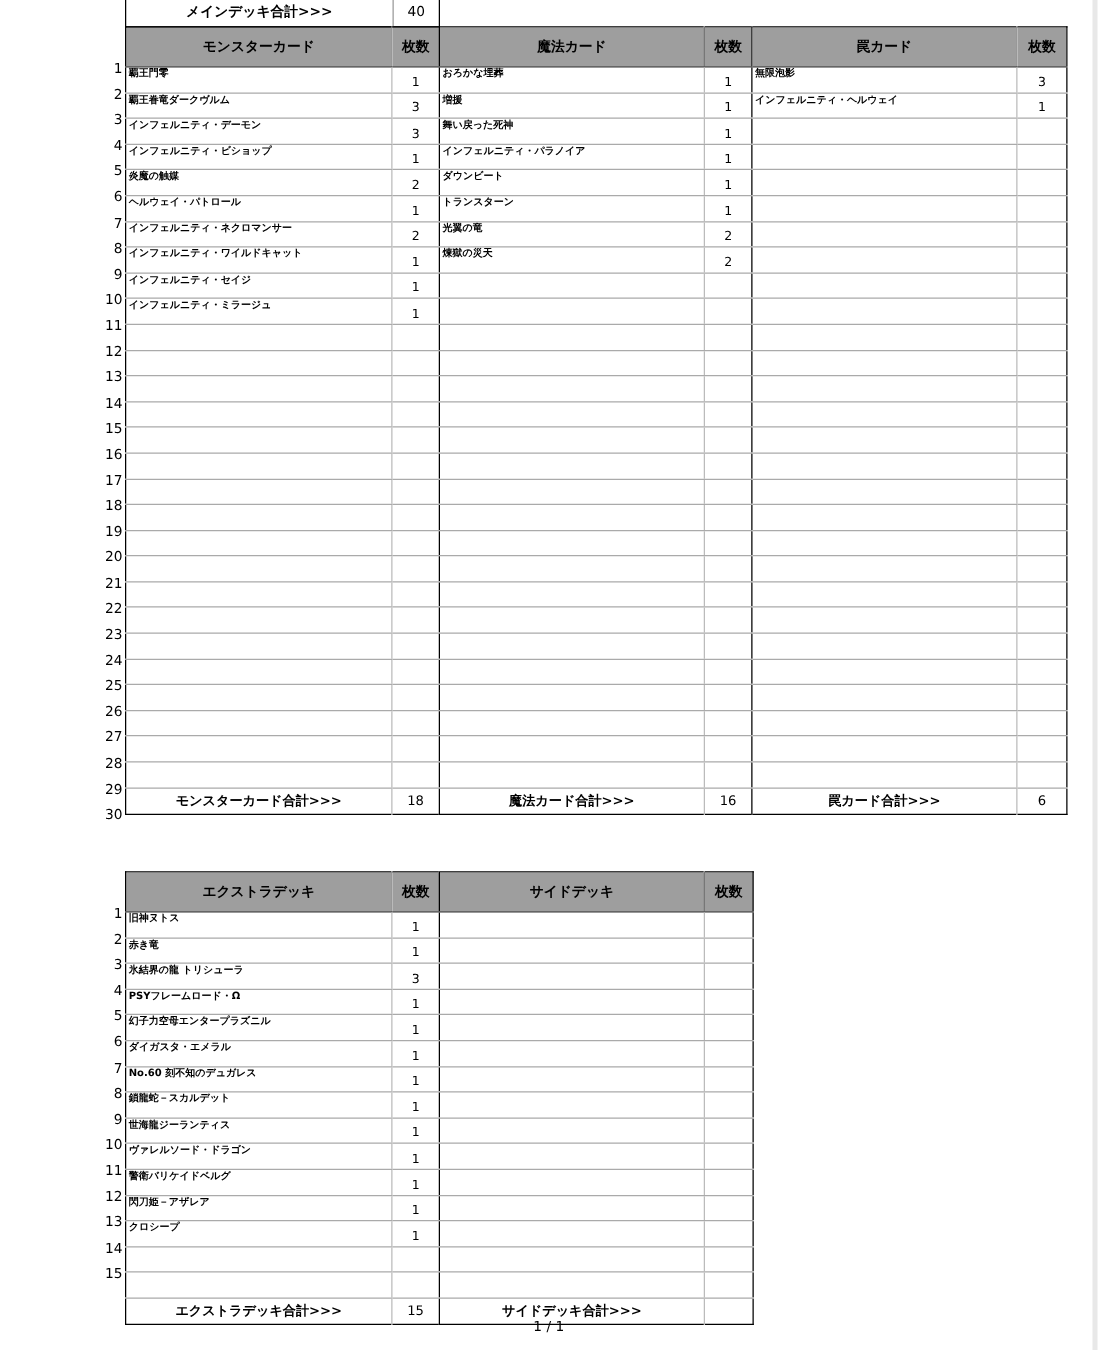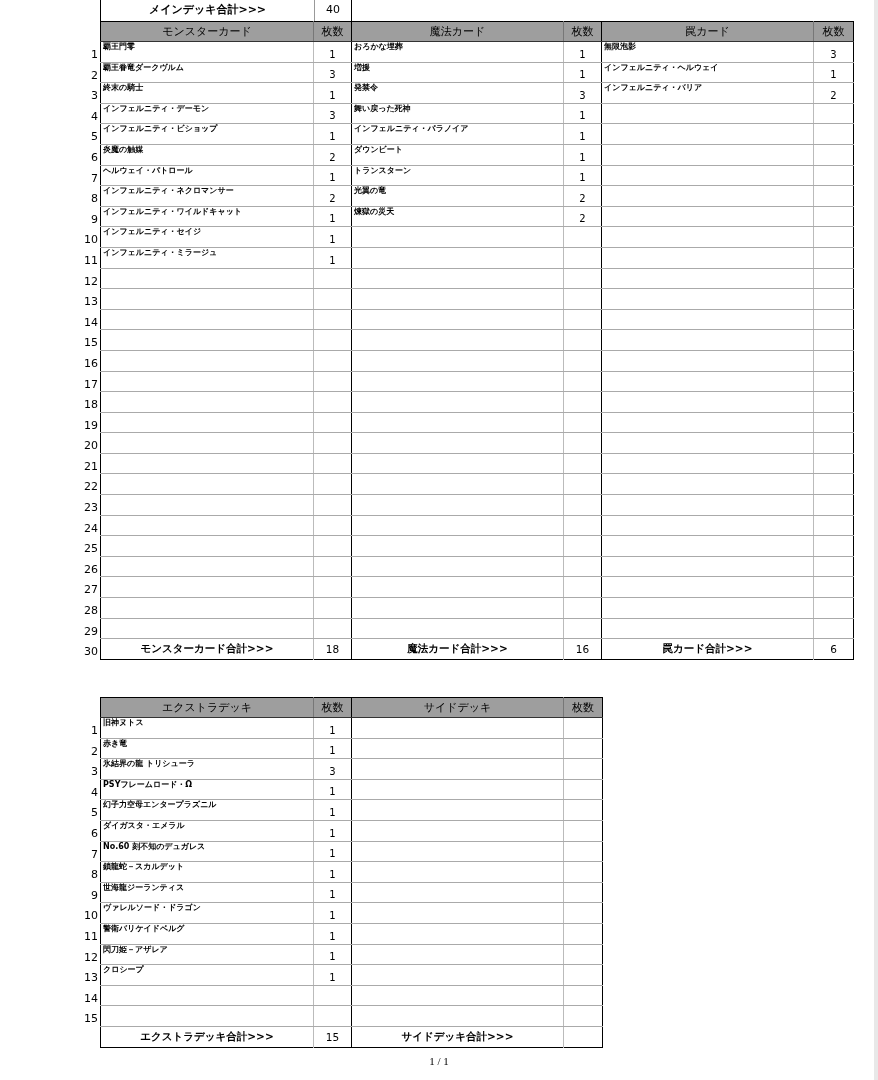--- a/index.html
+++ b/index.html
@@ -4,31 +4,31 @@
 <style>
   html, body { margin:0; padding:0; background:#ffffff; }
   body { width:878px; height:1080px; position:relative; overflow:hidden;
          font-family:"DejaVu Sans","Liberation Sans",sans-serif; color:#000; }
   .abs { position:absolute; box-sizing:border-box; }
   .topbox { left:100px; top:0; width:252px; height:22px; border:1.5px solid #000; border-top:none; display:flex; }
   .topbox .lbl { width:213px; border-right:1px solid #999; text-align:center; font-size:11px; font-weight:bold; line-height:20px; }
   .topbox .val { flex:1; text-align:center; font-size:11px; line-height:20px; }
   table { border-collapse:collapse; position:absolute; table-layout:fixed; }
   td, th { padding:0; box-sizing:border-box; overflow:hidden; white-space:nowrap; }
-  th { background:#9e9e9e; font-size:11px; font-weight:normal; height:20px; border-bottom:1.5px solid #333; text-align:center; }
+  th { background:#9e9e9e; font-size:11px; font-weight:bold; height:32px; border-bottom:1.5px solid #333; text-align:center; }
   td { height:20.6px; border-bottom:1px solid #aaa; }
   td.name { font-size:8px; font-weight:bold; vertical-align:top; padding-left:2px; line-height:9px; }
   td.cnt { font-size:10px; text-align:center; vertical-align:bottom; padding-bottom:2px; border-left:1px solid #bbb; }
   .sep { border-left:1.5px solid #000; }
   tr.total td { height:21px; border-top:1.5px solid #000; border-bottom:none; font-size:10.5px; font-weight:bold; text-align:center; vertical-align:middle; }
   tr.total td.cnt { font-weight:normal; padding:0; }
   .outer { border:1.5px solid #000; }
   .rownums { position:absolute; left:78px; width:20px; font-size:11px; text-align:right; }
   .rownums div { height:20.6px; line-height:26px; }
-  .pagenum { left:0; width:878px; top:1055px; text-align:center; font-size:11px;font-family:Liberation Serif, serif; }
+  .pagenum { left:0; width:878px; top:1055px; text-align:center; font-size:11px; }
   .rightedge { left:874px; top:0; width:4px; height:1080px; background:#e8e8e8; }
 </style>
 </head>
 <body>
 
 <div class="abs rightedge"></div>
 
 <div class="abs topbox">
   <div class="lbl">メインデッキ合計&gt;&gt;&gt;</div>
   <div class="val">40</div>
@@ -97,28 +97,20 @@
       </tr>
       <tr>
         <td class="name">覇王眷竜ダークヴルム</td>
         <td class="cnt">3</td>
         <td class="name sep">増援</td>
         <td class="cnt">1</td>
         <td class="name sep">インフェルニティ・ヘルウェイ</td>
         <td class="cnt">1</td>
       </tr>
       <tr>
-        <td class="name">終末の騎士</td>
-        <td class="cnt">1</td>
-        <td class="name sep">発禁令</td>
-        <td class="cnt">3</td>
-        <td class="name sep">インフェルニティ・バリア</td>
-        <td class="cnt">2</td>
-      </tr>
-      <tr>
         <td class="name">インフェルニティ・デーモン</td>
         <td class="cnt">3</td>
         <td class="name sep">舞い戻った死神</td>
         <td class="cnt">1</td>
         <td class="name sep"></td>
         <td class="cnt"></td>
       </tr>
       <tr>
         <td class="name">インフェルニティ・ビショップ</td>
         <td class="cnt">1</td>

